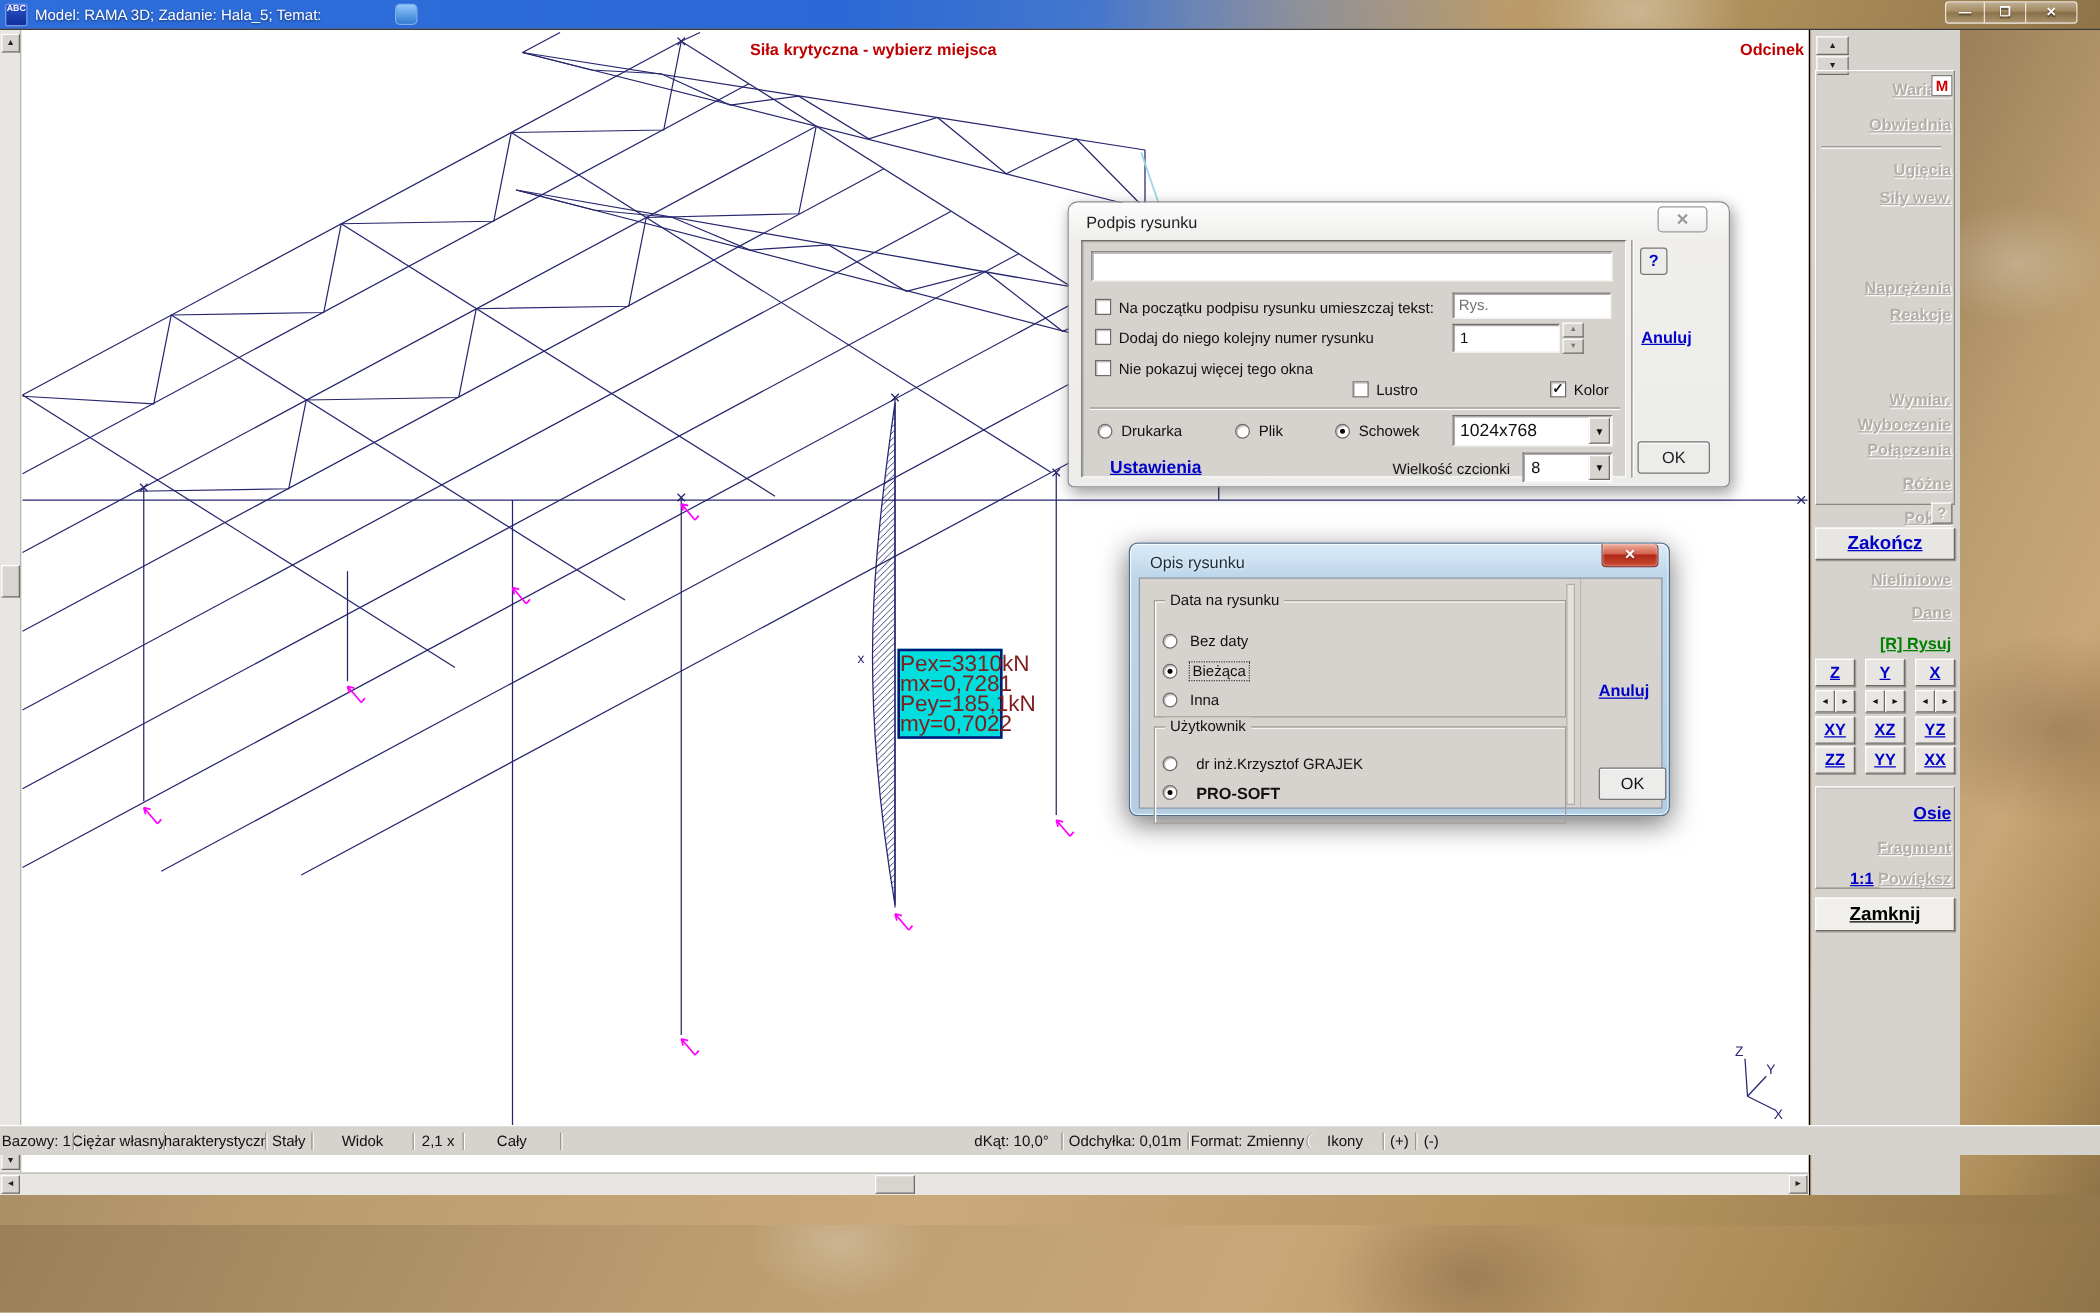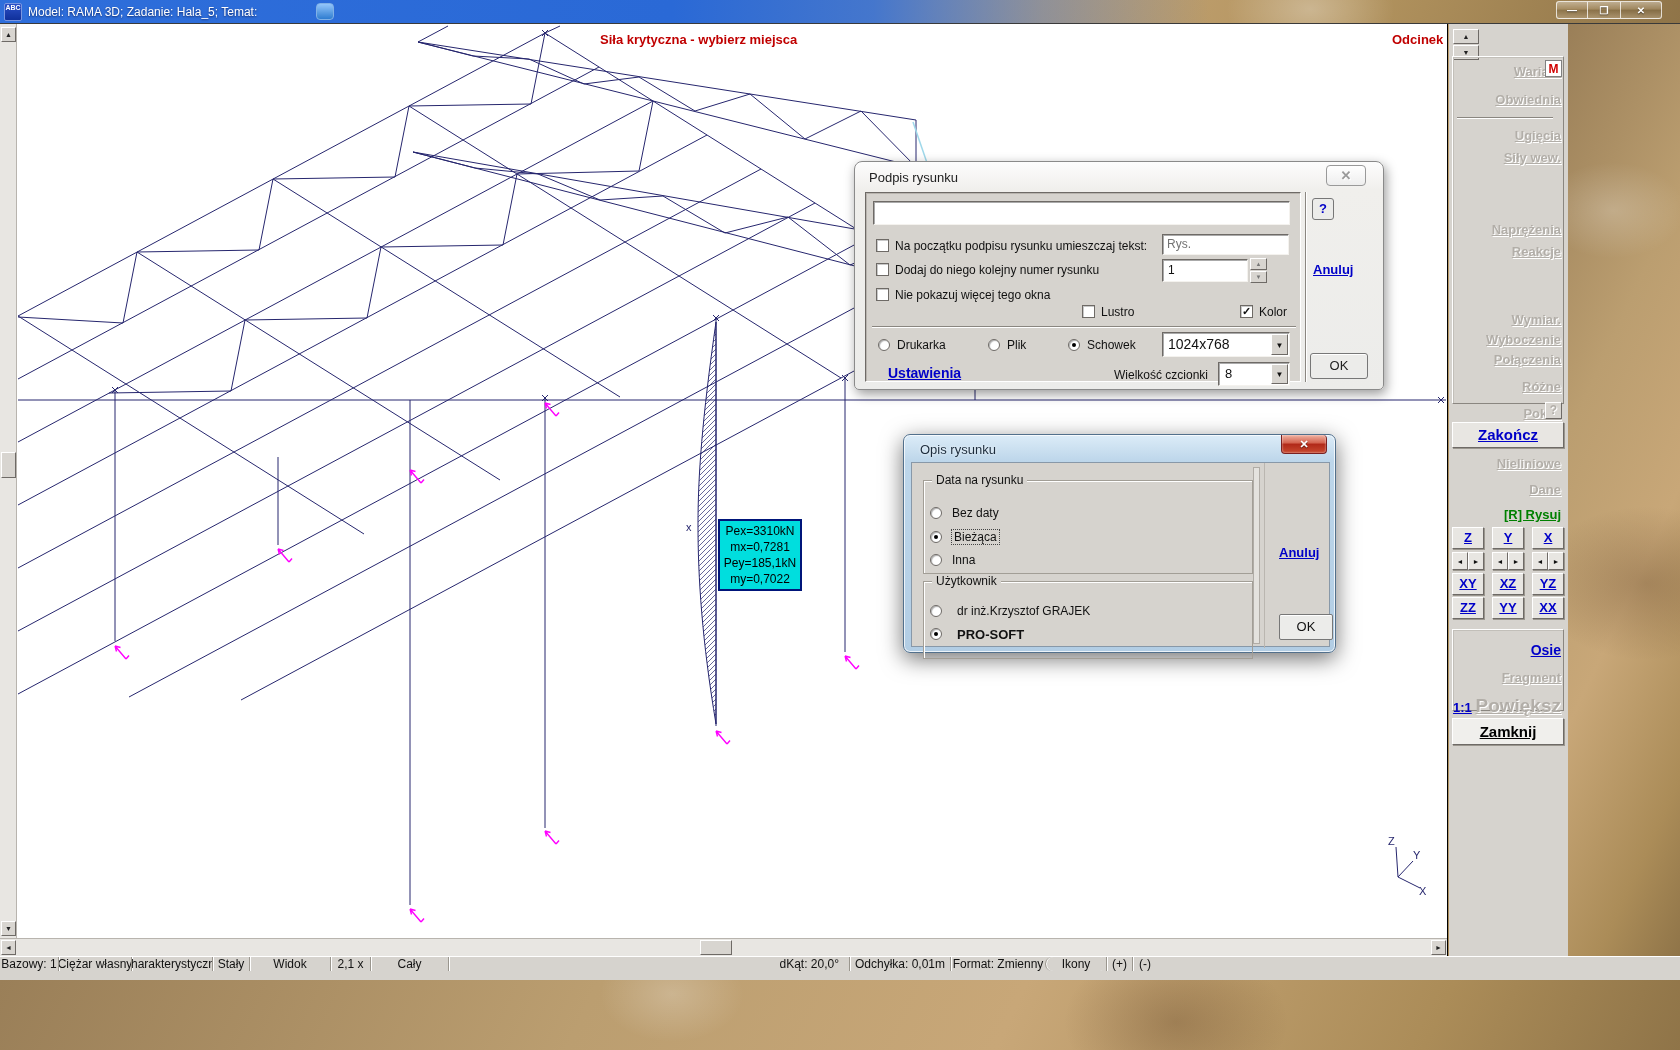--- a/index.html
+++ b/index.html
@@ -47,22 +47,22 @@
 
   
   .canvas {
     position:absolute; left:0; top:24px; width:1448px; height:932px; background:#fff; overflow:hidden;
     border-right:1px solid #000;
   }
   svg text { font-family:"Liberation Sans", sans-serif; }
   .red-label { position:absolute; color:#c00000; font-weight:bold; font-size:13px; white-space:nowrap; }
   .tooltip {
     position:absolute; left:718px; top:495px; width:84px; height:72px;
-    background:#00dede; border:2px solid #00157a; color:#000000;
-    font-size:12px; line-height:16px; text-align:center; padding-top:2px; white-space:nowrap;
+    background:#00dede; border:2px solid #00157a; color:#7f1d1d;
+    font-size:18px; line-height:16px; text-align:right; padding-top:2px; white-space:nowrap;
   }
   .member-x { position:absolute; left:686px; top:497px; color:#26266e; font-size:11px; }
 
   
   .sb-track-v { position:absolute; left:0; top:0; width:17px; height:914px; background:#e8e6e2; border-right:1px solid #b8b4ae; }
   .sb-track-h { position:absolute; left:0; top:914px; width:1448px; height:18px; background:#e8e6e2; border-top:1px solid #b8b4ae; }
   .sb-btn {
     position:absolute; width:15px; height:15px; background:#d8d5d0;
     border-top:1px solid #fff; border-left:1px solid #fff; border-right:1px solid #6e6a66; border-bottom:1px solid #6e6a66;
     font-size:7px; color:#222; text-align:center; line-height:14px;
@@ -97,22 +97,22 @@
   .strip-bottom { position:absolute; left:0; top:980px; width:1680px; height:70px; }
   .strip-right, .strip-bottom {
     background:
       radial-gradient(120px 80px at 40% 20%, rgba(255,255,255,.22), rgba(255,255,255,0) 60%),
       radial-gradient(160px 110px at 70% 60%, rgba(80,50,25,.28), rgba(0,0,0,0) 70%),
       linear-gradient(115deg, #9a7f58 0%, #bb9e70 35%, #c8a778 60%, #ab8c58 85%, #8f7448 100%);
   }
 
   
   .statusbar {
-    position:absolute; left:0; top:956px; width:1680px; height:24px; background:#d6d3ce;
-    border-top:1px solid #fff; display:flex; align-items:flex-start; font-size:12px; color:#111;
+    position:absolute; left:0; top:900px; width:1680px; height:24px; background:#d6d3ce;
+    border-top:1px solid #fff; display:flex; align-items:center; font-size:12px; color:#111;
   }
   .scell { border-left:1px solid #9a968e; box-shadow:inset 1px 0 0 #fff; display:flex; align-items:center; justify-content:center; white-space:nowrap; overflow:hidden; }
   .scell:first-child { border-left:none; box-shadow:none; }
 
   
   .dlg-podpis {
     position:absolute; left:854px; top:161px; width:530px; height:229px;
     background:linear-gradient(#fdfdfd,#f0efec 28px, #ececea);
     border:1px solid #8a8a8a; border-radius:8px 8px 5px 5px;
     box-shadow:2px 4px 12px rgba(0,0,0,.4); font-size:12px; color:#111;
@@ -341,40 +341,40 @@
   <div class="side-btn axis-cell" style="left:83px; top:549px;"><span class="lnk">YZ</span></div>
   <div class="side-btn axis-cell" style="left:3px;  top:573px;"><span class="lnk">ZZ</span></div>
   <div class="side-btn axis-cell" style="left:43px; top:573px;"><span class="lnk">YY</span></div>
   <div class="side-btn axis-cell" style="left:83px; top:573px;"><span class="lnk">XX</span></div>
 
   <div class="panel" style="top:605px; height:82px;"></div>
   <div class="item" style="top:618px;"><span class="lnk" style="font-size:14px;">Osie</span></div>
   <div class="item dis" style="top:646px;">Fragment</div>
   <div class="item" style="top:671px;">
     <span class="lnk" style="font-size:13px;">1:1</span>
-    <span class="dis" style="font-size:19px;">Powiększ</span>
+    <span class="dis" style="font-size:13px;">Powiększ</span>
   </div>
 
   <div class="side-btn" style="left:3px; top:694px; width:112px; height:27px; line-height:25px; background:#f0efec;">
     <span class="blk" style="font-size:15px;">Zamknij</span>
   </div>
 </div>
 
 <div class="strip-right"></div>
 <div class="strip-bottom"></div>
 
 <div class="statusbar">
   <div class="scell" style="width:58px;">Bazowy: 1</div>
   <div class="scell" style="width:73px;">Ciężar własny</div>
   <div class="scell" style="width:81px;">Charakterystyczne</div>
   <div class="scell" style="width:37px;">Stały</div>
   <div class="scell" style="width:81px;">Widok</div>
   <div class="scell" style="width:40px;">2,1 x</div>
   <div class="scell" style="width:78px;">Cały</div>
-  <div class="scell" style="width:401px; justify-content:flex-end; padding-right:10px;">dKąt: 20,0°</div>
+  <div class="scell" style="width:401px; justify-content:flex-end; padding-right:10px;">dKąt: 10,0°</div>
   <div class="scell" style="width:101px;">Odchyłka: 0,01m</div>
   <div class="scell" style="width:95px;">Format: Zmienny</div>
   <div class="scell" style="width:61px;border-radius:11px;">Ikony</div>
   <div class="scell" style="width:26px;">(+)</div>
   <div class="scell" style="width:25px;">(-)</div>
 </div>
 
 <div class="dlg-podpis">
   <div class="dtitle">Podpis rysunku</div>
   <div class="dclose">✕</div>

